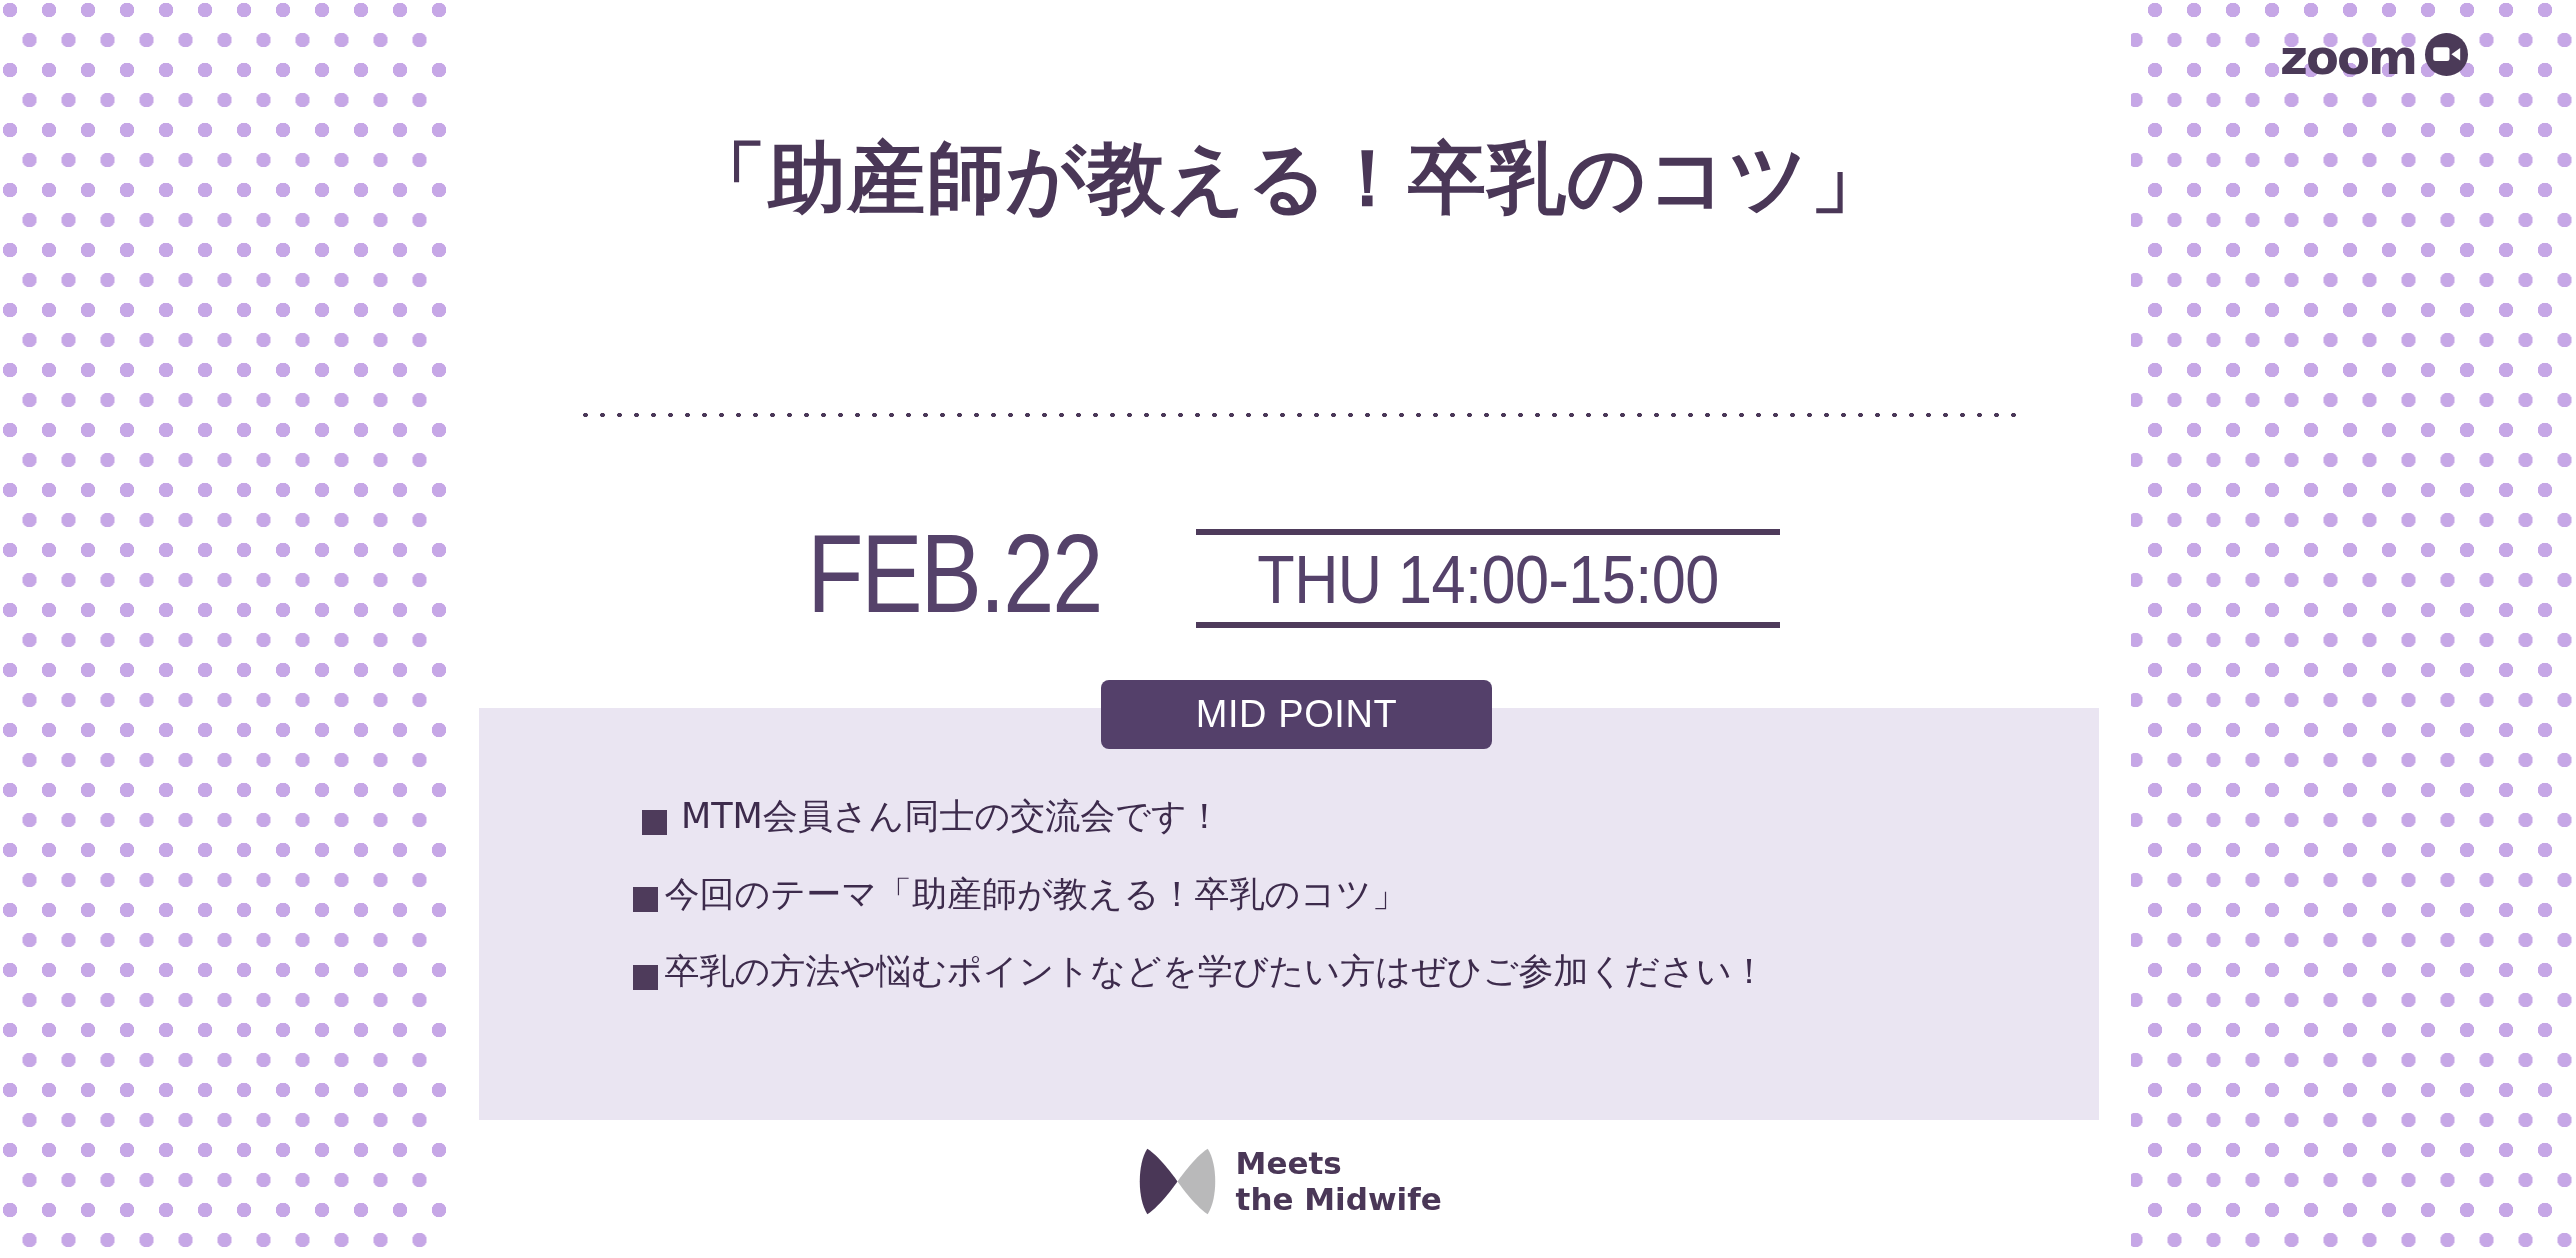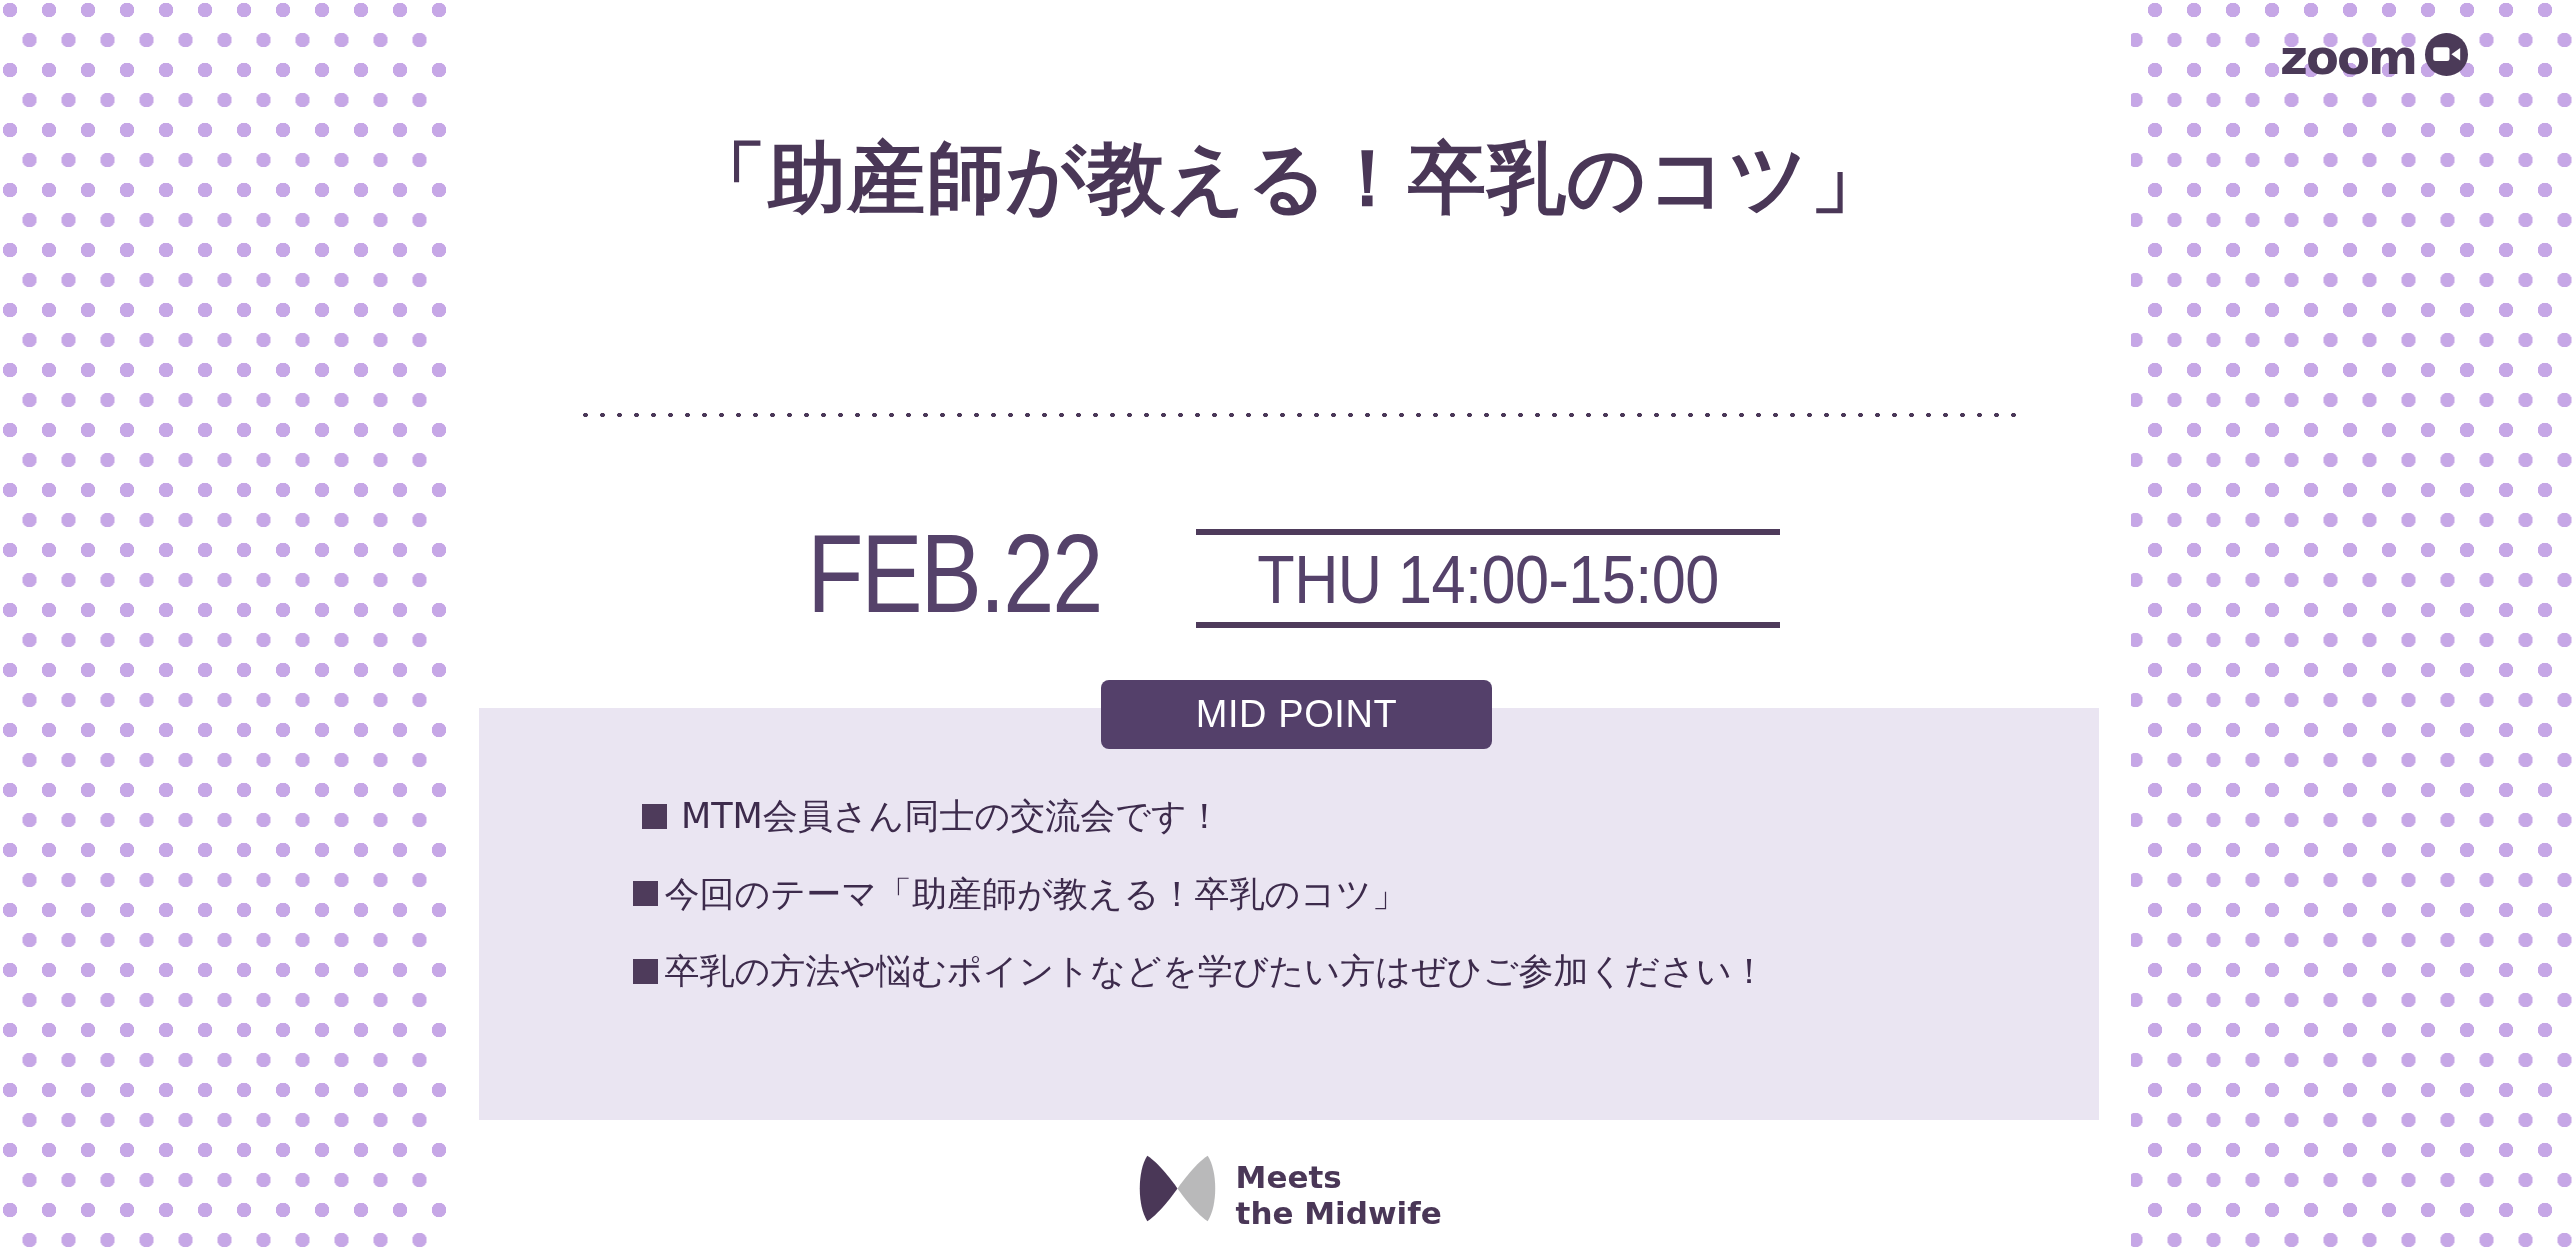--- a/index.html
+++ b/index.html
@@ -120,21 +120,21 @@
     letter-spacing:0.6px;
     font-family:"Liberation Sans",sans-serif;
   }
 
   
   #bullet-list{
     position:absolute; left:642px; top:793px;
     width:1401px; z-index:4;
   }
   .bullet-item{
-    display:flex; align-items:flex-start;
+    display:flex; align-items:center;
     margin-bottom:30px;
   }
   .bullet-item:last-child{ margin-bottom:0; }
   .bullet-mark{
     flex:0 0 auto;
     width:25px; height:25px; background:#4e3b5b;
     margin-top:10.7px; margin-right:14px;
   }
   .bullet-text{
     font-size:35px; color:#3d2b4c; line-height:1.36;
@@ -149,21 +149,20 @@
   #footer-logo{
     position:absolute; left:447px; width:1684px; top:1145px;
     display:flex; align-items:center; justify-content:center;
     gap:16.3px; z-index:4;
   }
   #footer-mark{ width:83px; height:73px; flex:0 0 auto; }
   #footer-words{
     font-size:31px; font-weight:700; color:#4a3757;
     line-height:1.16; letter-spacing:0px;
     font-family:"DejaVu Sans",sans-serif;
-    margin-top:15px;
   }
 </style>
 </head>
 <body>
 
 <div id="dot-backdrop"></div>
 
 <div id="content-panel"></div>
 
 <div id="zoom-logo">

